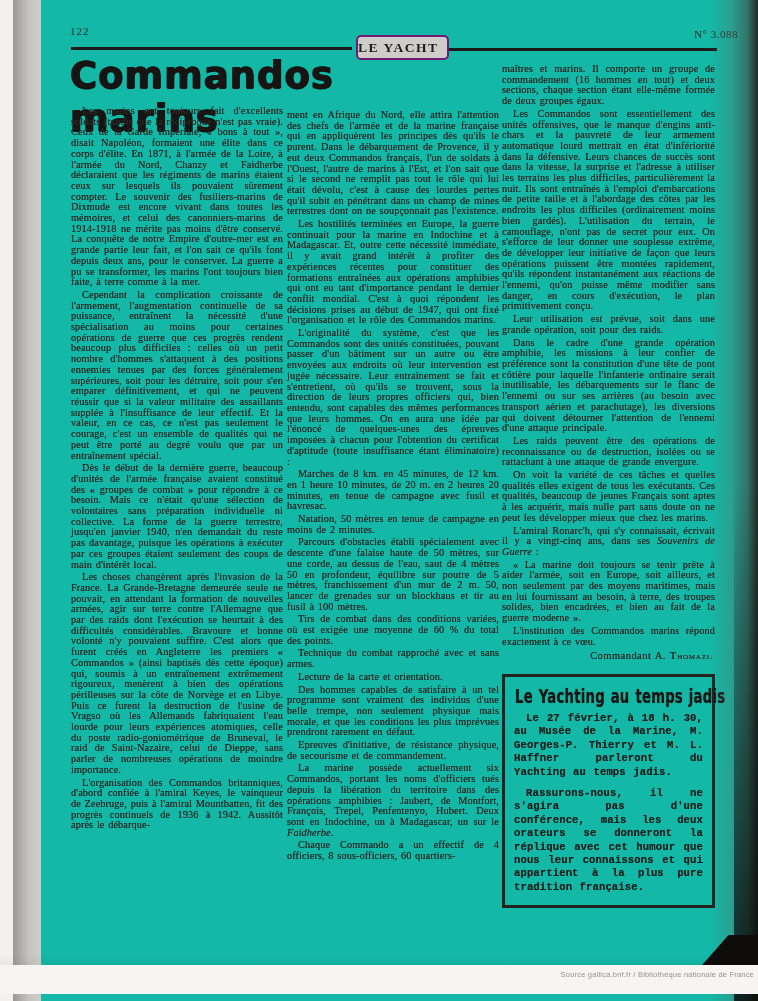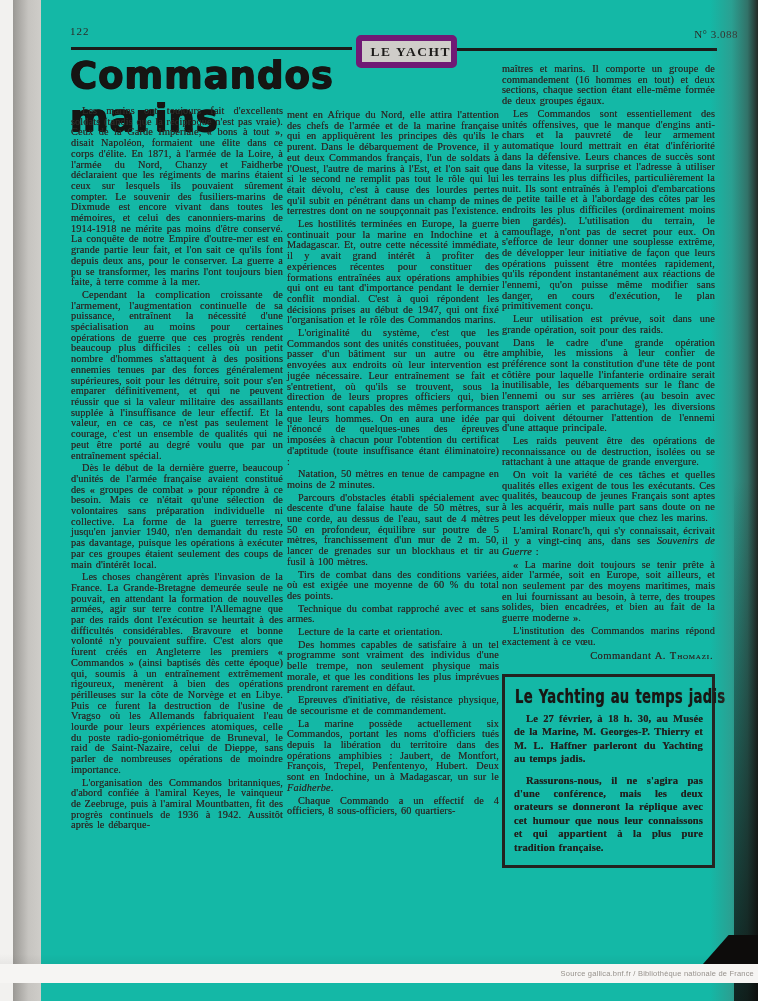--- a/index.html
+++ b/index.html
@@ -10,30 +10,30 @@
   .edge-left-shadow{position:absolute;left:13px;top:0;width:28px;height:100%;z-index:2;
          background:linear-gradient(to right,#9a9894,#c6c4c0 55%,#cfcdc9);}
   .edge-right{position:absolute;right:0;top:0;width:48px;height:100%;z-index:2;
          background:linear-gradient(to right,rgba(100,97,92,0) 0%,rgba(100,97,92,.28) 45%,rgba(70,68,64,.6) 78%,rgba(36,34,31,.95) 100%);}
   .edge-right-dark{position:absolute;right:0;top:48%;width:24px;height:52%;z-index:2;
          background:linear-gradient(to bottom,rgba(10,10,10,0),rgba(8,8,7,.8));}
   .page-bottom-shade{position:absolute;left:0;bottom:19px;width:100%;height:28px;z-index:2;
          background:linear-gradient(to bottom,rgba(0,0,0,0),rgba(0,0,0,.12));}
   .corner-wedge{position:absolute;right:0;bottom:20px;width:70px;height:46px;background:#0d0c0b;z-index:3;
          clip-path:polygon(58% 0,100% 0,100% 100%,0 100%);}
-  .footer{position:absolute;left:0;bottom:18px;width:100%;height:19px;background:#f6f5f3;z-index:4;}
+  .footer{position:absolute;left:0;bottom:7px;width:100%;height:29px;background:#f6f5f3;z-index:4;}
   .footer span{position:absolute;right:4px;top:5px;font-family:"Liberation Sans",sans-serif;
          font-size:7.5px;color:#97928c;letter-spacing:.2px;}
   
   .page-num{position:absolute;left:70px;top:25px;font-size:11px;letter-spacing:1px;color:#2c2a27;z-index:1;}
   .rule{position:absolute;height:3px;background:#1c1b19;z-index:1;}
   .rule-left{left:71px;top:47px;width:281px;}
   .rule-right{left:447px;top:48px;width:270px;}
-  .masthead{position:absolute;left:356px;top:35px;width:89px;height:21px;border:6px solid #701a75;
-         border-radius:5px;text-align:right;line-height:21px;font-weight:bold;font-size:13.5px;
+  .masthead{position:absolute;left:356px;top:35px;width:89px;height:21px;border:2px solid #701a75;
+         border-radius:5px;text-align:left;line-height:21px;font-weight:bold;font-size:13.5px;
          letter-spacing:1.5px;color:#1d1c1a;z-index:1;background:#cfcdc9;}
   .issue{position:absolute;left:655px;top:28px;width:83px;text-align:right;font-size:11px;
          letter-spacing:.5px;color:#2c2a27;z-index:1;}
   .headline{position:absolute;left:70px;top:54px;width:420px;z-index:1;
          font-family:"DejaVu Sans","Liberation Sans",sans-serif;font-weight:bold;font-size:37px;
          letter-spacing:1px;word-spacing:12px;color:#161513;
          text-shadow:.7px 0 currentColor,-.7px 0 currentColor,0 .5px currentColor;}
   
   .col{position:absolute;width:212px;font-size:10.3px;line-height:10.7px;text-align:justify;
          color:#2c2a27;text-shadow:0 0 .6px rgba(44,42,39,.8);letter-spacing:.1px;word-spacing:1px;z-index:1;}
@@ -43,21 +43,21 @@
   .col p.para{margin:0 0 2px 0;text-indent:11px;}
   .col p.para.cont{text-indent:0;}
   .it{font-style:italic;}
   .sc{font-variant:small-caps;letter-spacing:.8px;}
   .signature{text-align:right;margin:4px 2px 0 0;font-size:10.6px;letter-spacing:.4px;}
   
   .annc{margin-top:12px;border:3px solid #232220;padding:9px 9px 11px 9px;}
   .annc-title{font-family:"DejaVu Sans","Liberation Sans",sans-serif;font-weight:bold;font-size:12.5px;
          line-height:13px;letter-spacing:.2px;color:#171614;white-space:nowrap;
          transform:scale(1.06,1.5);transform-origin:left top;margin:0 0 13px 1px;}
-  .annc .body p{font-family:Liberation Serif, serif;font-weight:bold;font-size:10.6px;
+  .annc .body p{font-family:Liberation Mono, monospace;font-weight:bold;font-size:10.6px;
          line-height:13.4px;text-align:justify;text-indent:12px;margin:0;color:#211f1d;
          text-shadow:0 0 .5px rgba(33,31,29,.7);letter-spacing:.1px;}
   .annc .body p+p{margin-top:8px;}
   .annc .body p.para{text-indent:12px;}
 </style>
 </head>
 <body>
 
 <div class="stage">
 
@@ -73,20 +73,21 @@
       <p class="para">Les marins ont toujours fait d'excellents soldats (tandis que la réciproque n'est pas vraie). Ceux de la Garde Impériale, « bons à tout », disait Napoléon, formaient une élite dans ce corps d'élite. En 1871, à l'armée de la Loire, à l'armée du Nord, Chanzy et Faidherbe déclaraient que les régiments de marins étaient ceux sur lesquels ils pouvaient sûrement compter. Le souvenir des fusiliers-marins de Dixmude est encore vivant dans toutes les mémoires, et celui des canonniers-marins de 1914-1918 ne mérite pas moins d'être conservé. La conquête de notre Empire d'outre-mer est en grande partie leur fait, et l'on sait ce qu'ils font depuis deux ans, pour le conserver. La guerre a pu se transformer, les marins l'ont toujours bien faite, à terre comme à la mer.</p>
       <p class="para">Cependant la complication croissante de l'armement, l'augmentation continuelle de sa puissance, entraînent la nécessité d'une spécialisation au moins pour certaines opérations de guerre que ces progrès rendent beaucoup plus difficiles : celles où un petit nombre d'hommes s'attaquent à des positions ennemies tenues par des forces généralement supérieures, soit pour les détruire, soit pour s'en emparer définitivement, et qui ne peuvent réussir que si la valeur militaire des assaillants supplée à l'insuffisance de leur effectif. Et la valeur, en ce cas, ce n'est pas seulement le courage, c'est un ensemble de qualités qui ne peut être porté au degré voulu que par un entraînement spécial.</p>
       <p class="para">Dès le début de la dernière guerre, beaucoup d'unités de l'armée française avaient constitué des « groupes de combat » pour répondre à ce besoin. Mais ce n'était qu'une sélection de volontaires sans préparation individuelle ni collective. La forme de la guerre terrestre, jusqu'en janvier 1940, n'en demandait du reste pas davantage, puisque les opérations à exécuter par ces groupes étaient seulement des coups de main d'intérêt local.</p>
       <p class="para">Les choses changèrent après l'invasion de la France. La Grande-Bretagne demeurée seule ne pouvait, en attendant la formation de nouvelles armées, agir sur terre contre l'Allemagne que par des raids dont l'exécution se heurtait à des difficultés considérables. Bravoure et bonne volonté n'y pouvaient suffire. C'est alors que furent créés en Angleterre les premiers « Commandos » (ainsi baptisés dès cette époque) qui, soumis à un entraînement extrêmement rigoureux, menèrent à bien des opérations périlleuses sur la côte de Norvège et en Libye. Puis ce furent la destruction de l'usine de Vragso où les Allemands fabriquaient l'eau lourde pour leurs expériences atomiques, celle du poste radio-goniométrique de Bruneval, le raid de Saint-Nazaire, celui de Dieppe, sans parler de nombreuses opérations de moindre importance.</p>
       <p class="para">L'organisation des Commandos britanniques, d'abord confiée à l'amiral Keyes, le vainqueur de Zeebruge, puis à l'amiral Mountbatten, fit des progrès continuels de 1936 à 1942. Aussitôt après le débarque-</p>
     </div>
   <div class="col" id="col2">
       <p class="para cont">ment en Afrique du Nord, elle attira l'attention des chefs de l'armée et de la marine française qui en appliquèrent les principes dès qu'ils le purent. Dans le débarquement de Provence, il y eut deux Commandos français, l'un de soldats à l'Ouest, l'autre de marins à l'Est, et l'on sait que si le second ne remplit pas tout le rôle qui lui était dévolu, c'est à cause des lourdes pertes qu'il subit en pénétrant dans un champ de mines terrestres dont on ne soupçonnait pas l'existence.</p>
       <p class="para">Les hostilités terminées en Europe, la guerre continuait pour la marine en Indochine et à Madagascar. Et, outre cette nécessité immédiate, il y avait grand intérêt à profiter des expériences récentes pour constituer des formations entraînées aux opérations amphibies qui ont eu tant d'importance pendant le dernier conflit mondial. C'est à quoi répondent les décisions prises au début de 1947, qui ont fixé l'organisation et le rôle des Commandos marins.</p>
       <p class="para">L'originalité du système, c'est que les Commandos sont des unités constituées, pouvant passer d'un bâtiment sur un autre ou être envoyées aux endroits où leur intervention est jugée nécessaire. Leur entraînement se fait et s'entretient, où qu'ils se trouvent, sous la direction de leurs propres officiers qui, bien entendu, sont capables des mêmes performances que leurs hommes. On en aura une idée par l'énoncé de quelques-unes des épreuves imposées à chacun pour l'obtention du certificat d'aptitude (toute insuffisance étant éliminatoire) :</p>
+      <p class="para">Marches de 8 km. en 45 minutes, de 12 km. en 1 heure 10 minutes, de 20 m. en 2 heures 20 minutes, en tenue de campagne avec fusil et havresac.</p>
       <p class="para">Natation, 50 mètres en tenue de campagne en moins de 2 minutes.</p>
       <p class="para">Parcours d'obstacles établi spécialement avec descente d'une falaise haute de 50 mètres, sur une corde, au dessus de l'eau, saut de 4 mètres 50 en profondeur, équilibre sur poutre de 5 mètres, franchissement d'un mur de 2 m. 50, lancer de grenades sur un blockhaus et tir au fusil à 100 mètres.</p>
       <p class="para">Tirs de combat dans des conditions variées, où est exigée une moyenne de 60 % du total des points.</p>
       <p class="para">Technique du combat rapproché avec et sans armes.</p>
       <p class="para">Lecture de la carte et orientation.</p>
       <p class="para">Des hommes capables de satisfaire à un tel programme sont vraiment des individus d'une belle trempe, non seulement physique mais morale, et que les conditions les plus imprévues prendront rarement en défaut.</p>
       <p class="para">Epreuves d'initiative, de résistance physique, de secourisme et de commandement.</p>
       <p class="para">La marine possède actuellement six Commandos, portant les noms d'officiers tués depuis la libération du territoire dans des opérations amphibies : Jaubert, de Montfort, François, Trepel, Penfentenyo, Hubert. Deux sont en Indochine, un à Madagascar, un sur le <span class="it">Faidherbe</span>.</p>
       <p class="para">Chaque Commando a un effectif de 4 officiers, 8 sous-officiers, 60 quartiers-</p>
     </div>

